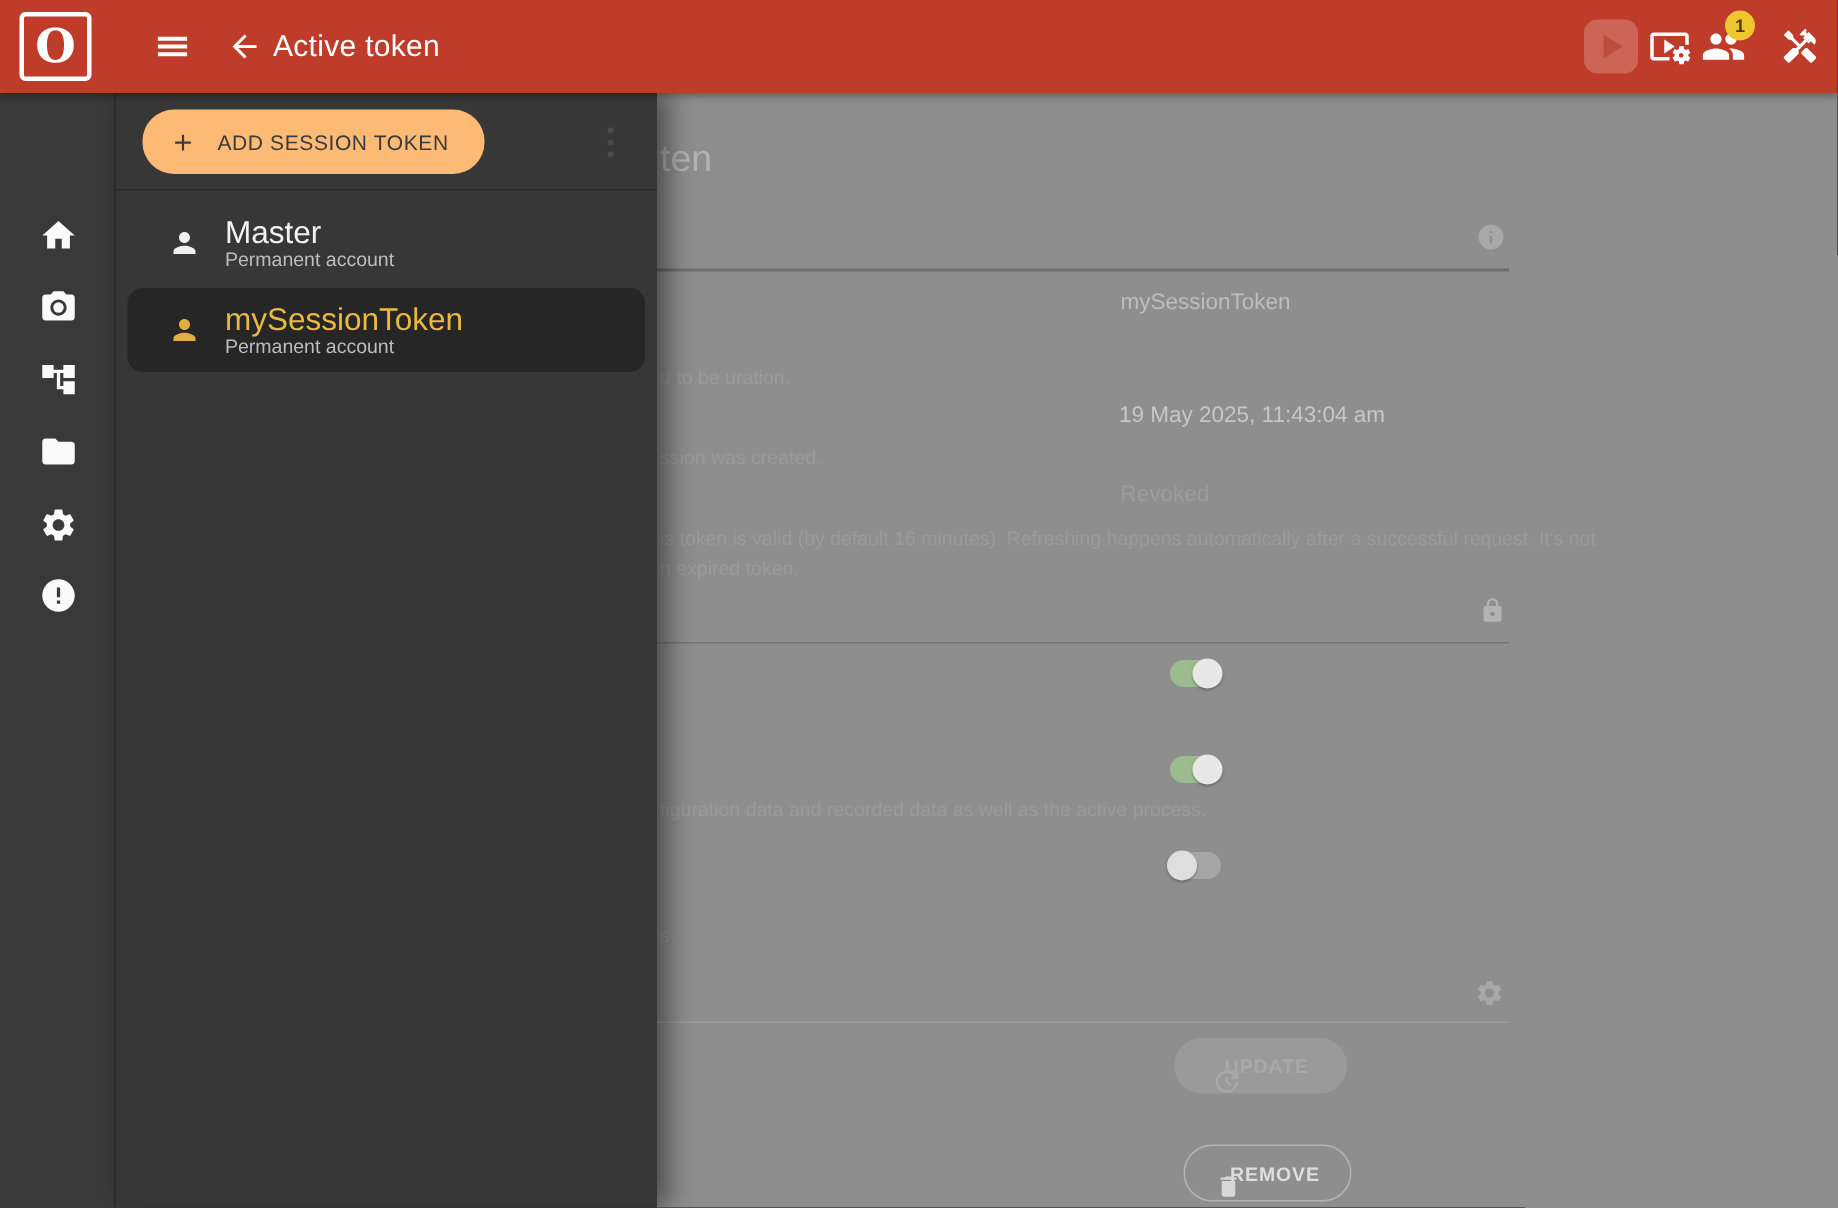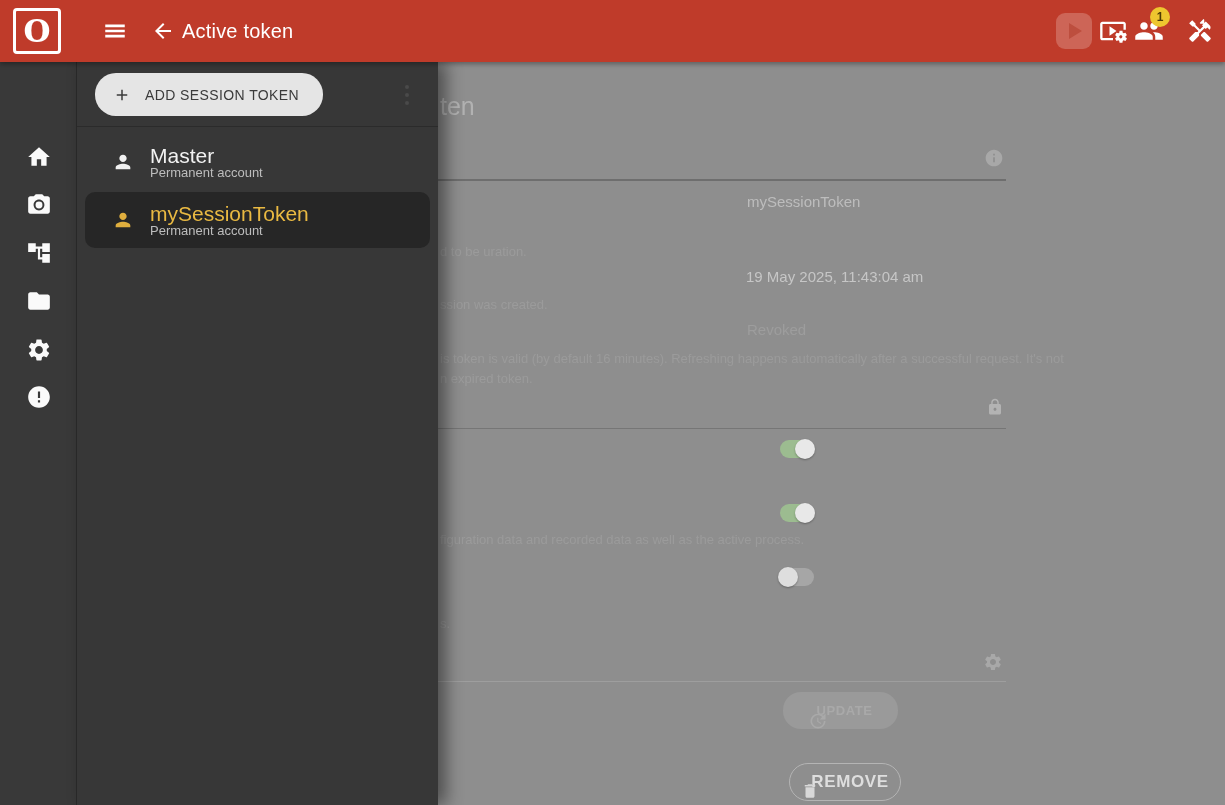--- a/index.html
+++ b/index.html
@@ -40,21 +40,21 @@
   .sidebar { position:absolute; left:0; top:62px; width:77px; height:743px;
              background:#393939; border-right:1px solid #2b2b2b; z-index:10; }
   .side-item { position:absolute; left:26px; width:26px; height:26px;
                background:none; border:none; cursor:pointer; }
 
   
   .drawer { position:absolute; left:77px; top:62px; width:361px; height:743px;
             background:#373737; z-index:30; box-shadow:8px 0 16px rgba(0,0,0,.45); }
   .drawer-header { position:relative; height:65px; border-bottom:1px solid #2b2b2b; }
   .add-btn { position:absolute; left:18px; top:11px; height:43px; padding:0 24px 0 18px;
-             border:none; border-radius:21px; background:#e5e5e5; color:#3b3b3b;
+             border:none; border-radius:21px; background:#fdba74; color:#3b3b3b;
              font-family:"Liberation Sans",sans-serif; font-size:14px; font-weight:500;
              letter-spacing:.4px; display:flex; align-items:center; gap:14px;
              cursor:pointer; }
   .kebab { position:absolute; left:322px; top:14px; width:16px; height:38px;
            background:none; border:none; display:flex; flex-direction:column;
            align-items:center; justify-content:center; gap:4px; cursor:pointer; }
   .kebab i { width:4px; height:4px; border-radius:50%; background:#4a4a4a; display:block; }
   .token-list { position:absolute; left:0; top:72px; width:361px; }
   .token-item { position:relative; height:56px; margin-bottom:2px; cursor:pointer; }
   .token-item .p-icon { position:absolute; left:35px; top:17px; }
@@ -102,21 +102,21 @@
   .switch.on .track { background:#9cbc90; }
   .switch.on .knob  { left:16px; background:#e8e8e8; }
 
   .update-btn { left:345px; top:630px; width:115px; height:37px; border:none;
                 border-radius:18px; background:#9a9a9a; display:flex; align-items:center;
                 justify-content:center; gap:8px; color:#a9a9a9; font-size:13px;
                 font-weight:600; letter-spacing:.6px; font-family:"Liberation Sans",sans-serif;
                 cursor:default; }
   .remove-btn { left:351px; top:701px; width:112px; height:38px; background:transparent;
                 border:1px solid #b4b4b4; border-radius:19px; display:flex; align-items:center;
-                justify-content:center; gap:10px; color:#dedede; font-size:17px;
+                justify-content:center; gap:10px; color:#dedede; font-size:13px;
                 font-weight:600; letter-spacing:.6px; font-family:"Liberation Sans",sans-serif;
                 cursor:pointer; }
 </style>
 </head>
 <body>
 
 <div id="app">
 
   <div class="main">
     <div class="pg-title">ten</div>

